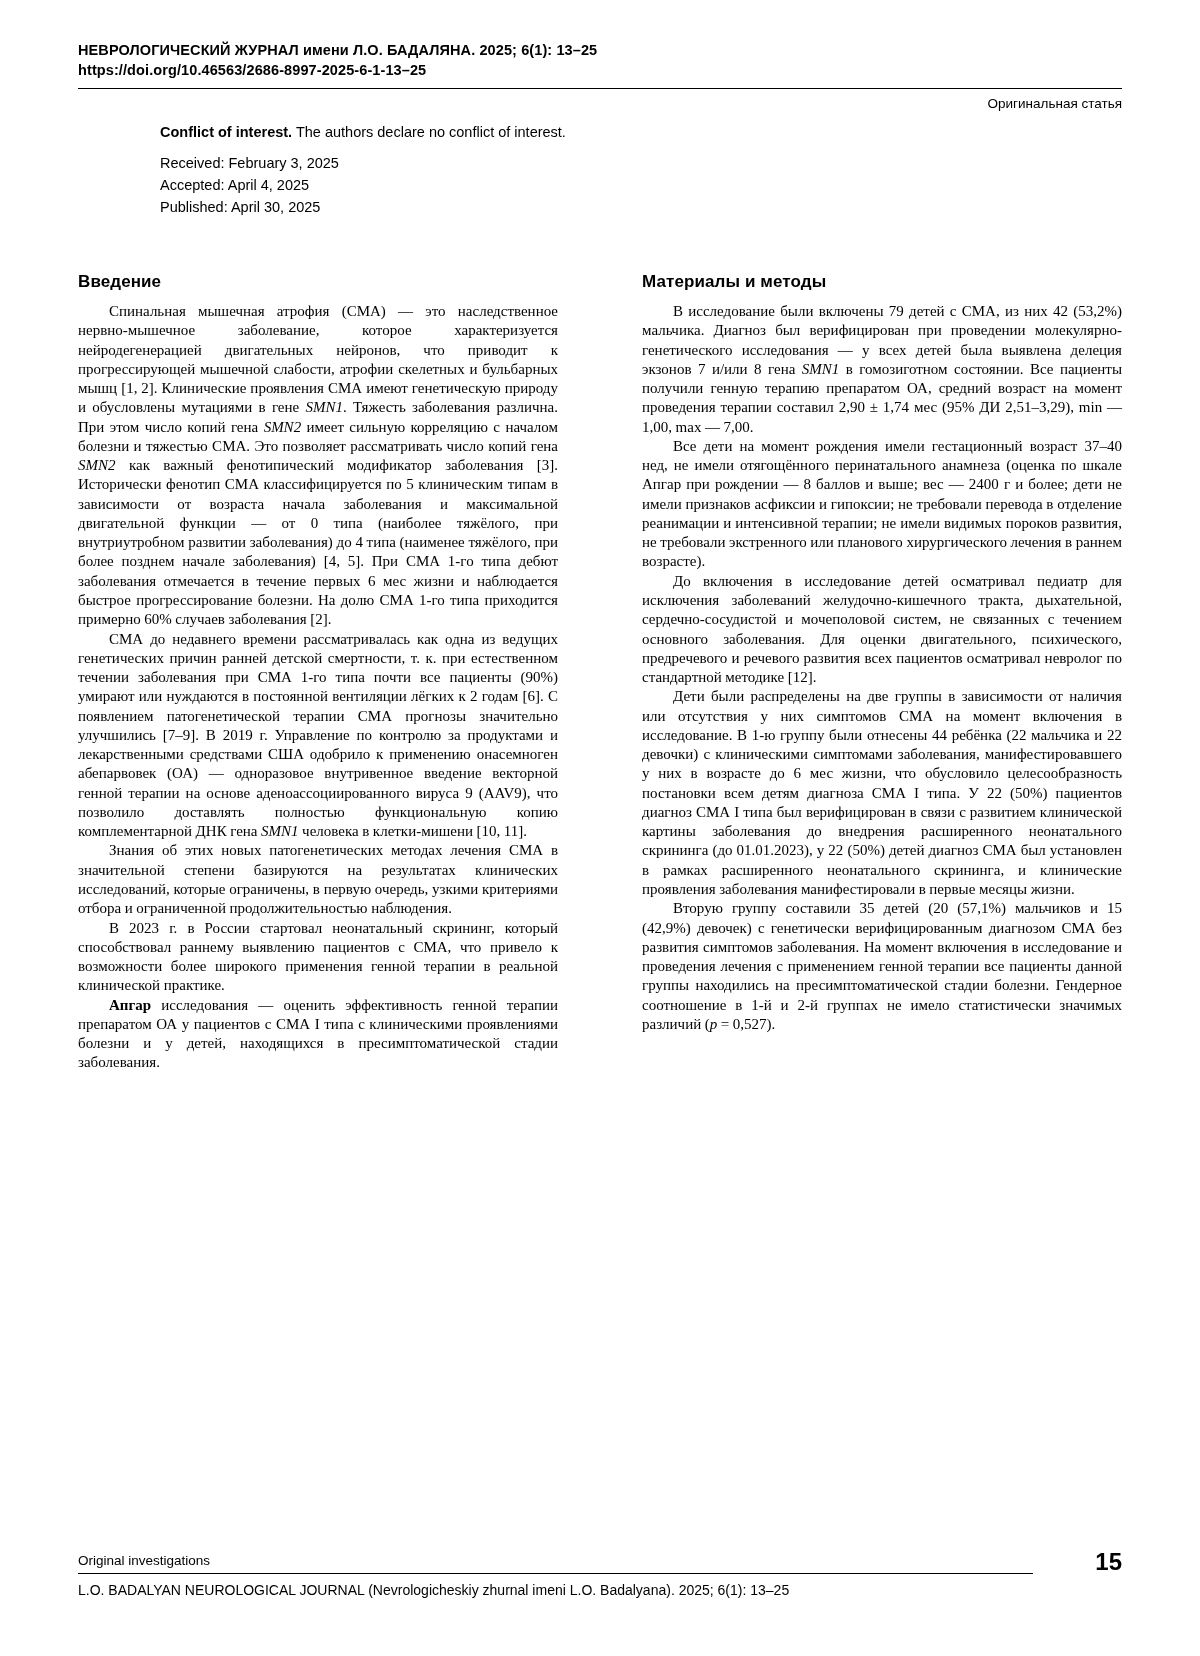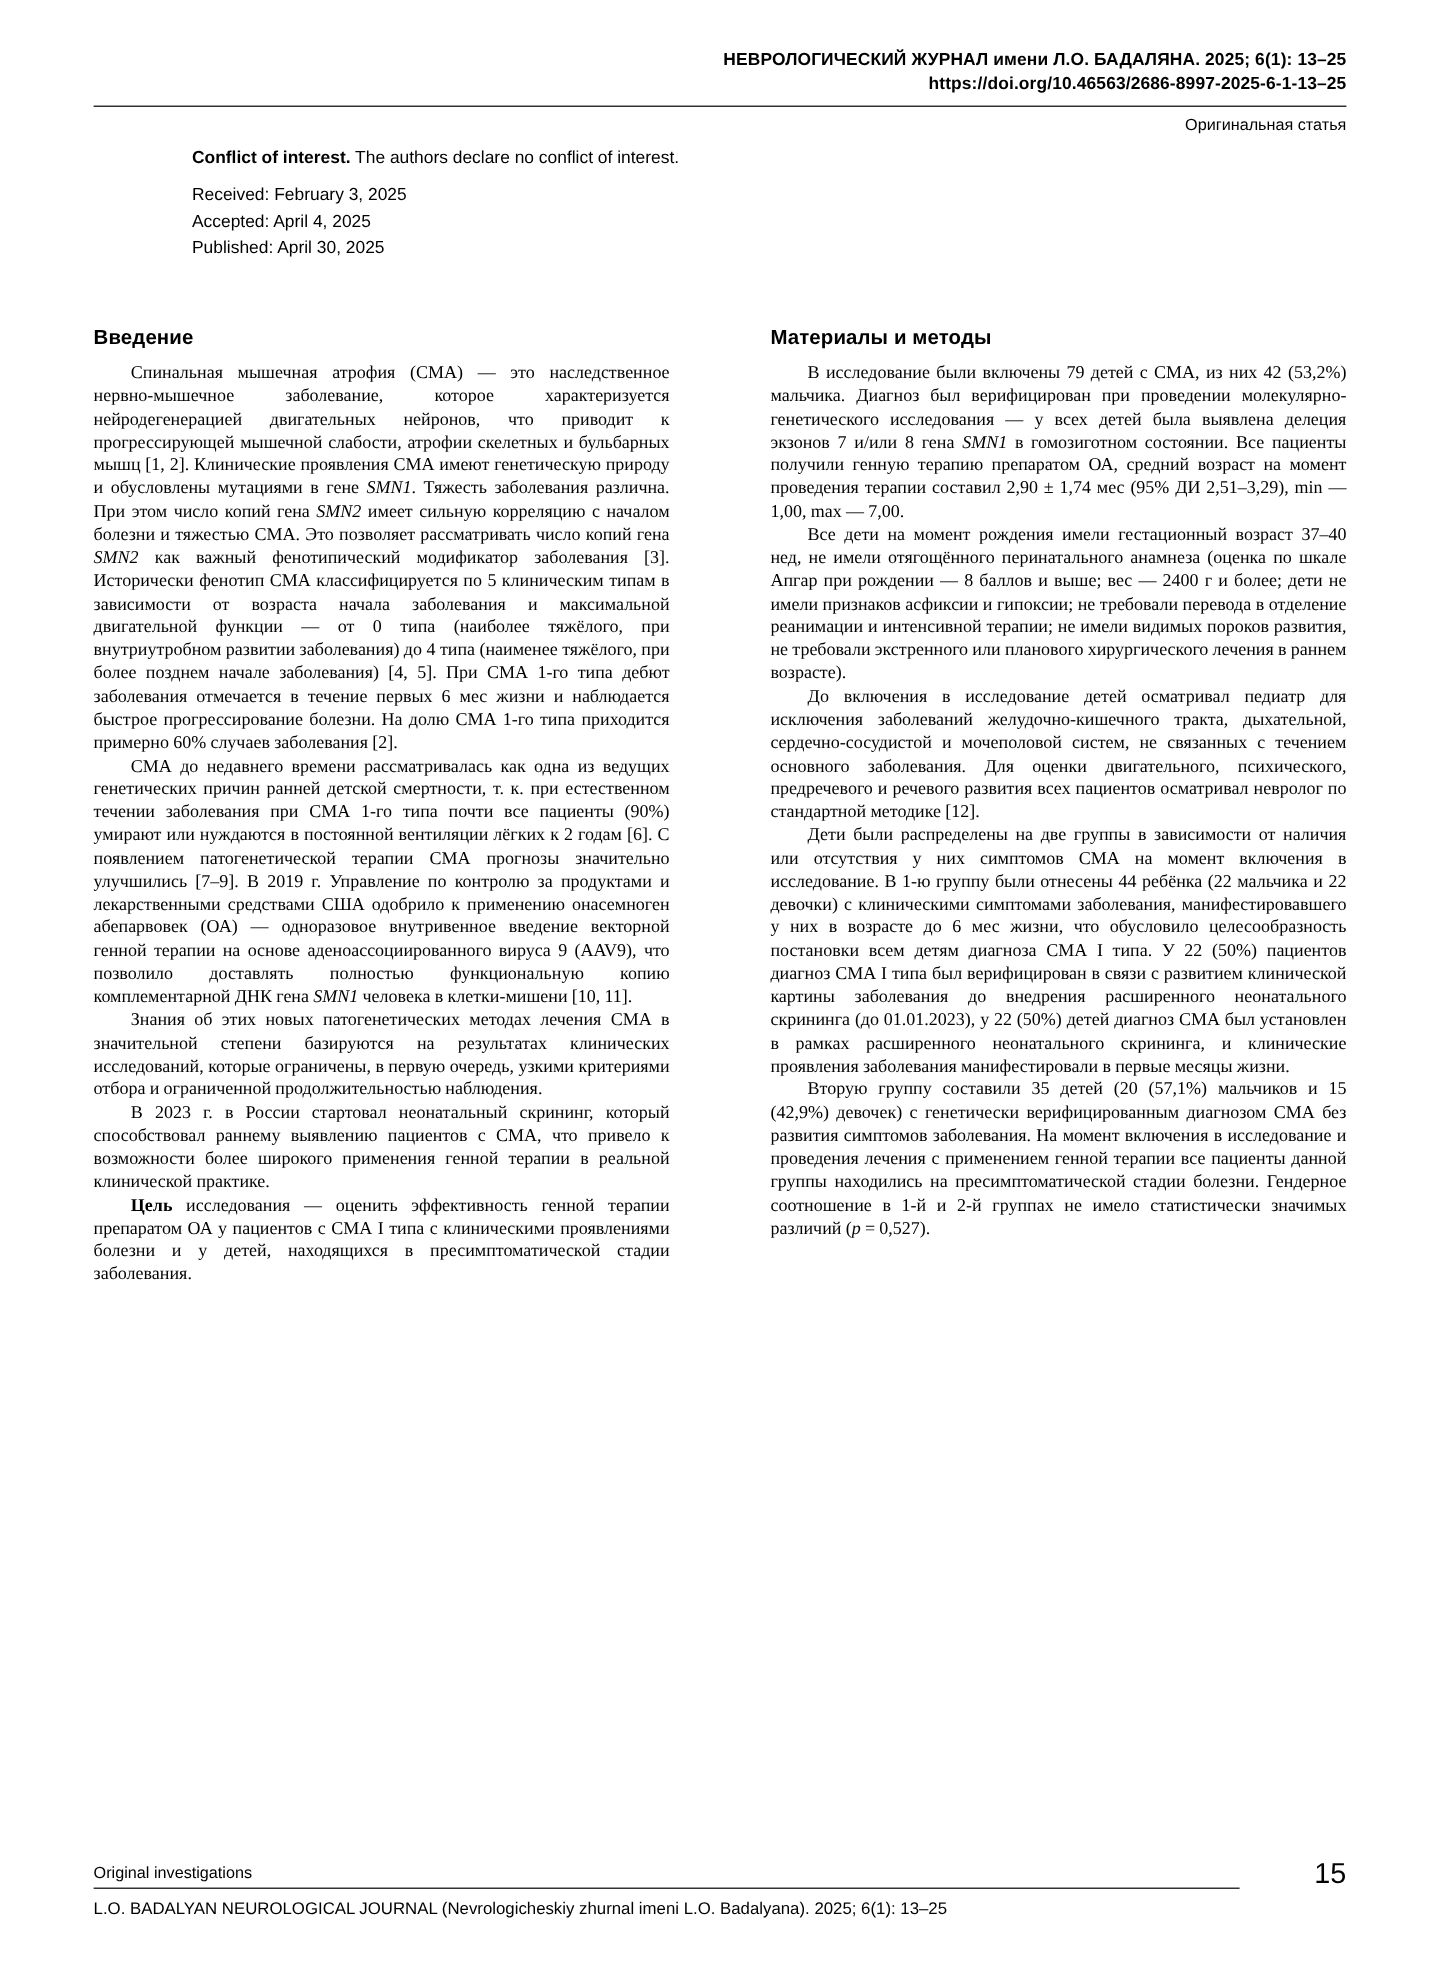--- a/index.html
+++ b/index.html
@@ -22,21 +22,20 @@
 
   
   .header {
     position: absolute;
     left: 78px;
     top: 42px;
     width: 1044px;
   }
   .header .line1,
   .header .line2 {
-    text-align: right;
     font-family: "Liberation Sans", sans-serif;
     font-size: 14.5px;
     letter-spacing: 0.1px;
     color: #000;
   }
   .header .line1 { font-weight: 700; }
   .header .line2 { margin-top: 4px; font-weight: 700; }
   .header-rule {
     margin-top: 10px;
     border-bottom: 1.2px solid #000;
@@ -118,21 +117,21 @@
     font-family: "Liberation Sans", sans-serif;
     font-size: 14px;
     margin-top: 8px;
   }
   .pageno {
     position: absolute;
     right: 0;
     bottom: 24px;
     font-family: "Liberation Sans", sans-serif;
     font-size: 24px;
-    font-weight: 400;
+    font-weight: 700;
     line-height: 1;
   }
 </style>
 </head>
 <body>
 
 <div class="page">
 
   <div class="header">
     <div class="line1">НЕВРОЛОГИЧЕСКИЙ ЖУРНАЛ имени Л.О. БАДАЛЯНА. 2025; 6(1): 13–25</div>
@@ -153,21 +152,21 @@
   </div>
 
   <div class="columns">
 
     <div class="col">
       <h2 class="sec-title">Введение</h2>
       <p class="body">Спинальная мышечная атрофия (СМА) — это наследственное нервно-мышечное заболевание, которое характеризуется нейродегенерацией двигательных нейронов, что приводит к прогрессирующей мышечной слабости, атрофии скелетных и бульбарных мышц [1, 2]. Клинические проявления СМА имеют генетическую природу и обусловлены мутациями в гене <span class="it">SMN1</span>. Тяжесть заболевания различна. При этом число копий гена <span class="it">SMN2</span> имеет сильную корреляцию с началом болезни и тяжестью СМА. Это позволяет рассматривать число копий гена <span class="it">SMN2</span> как важный фенотипический модификатор заболевания [3]. Исторически фенотип СМА классифицируется по 5 клиническим типам в зависимости от возраста начала заболевания и максимальной двигательной функции — от 0 типа (наиболее тяжёлого, при внутриутробном развитии заболевания) до 4 типа (наименее тяжёлого, при более позднем начале заболевания) [4, 5]. При СМА 1-го типа дебют заболевания отмечается в течение первых 6 мес жизни и наблюдается быстрое прогрессирование болезни. На долю СМА 1-го типа приходится примерно 60% случаев заболевания [2].</p>
       <p class="body">СМА до недавнего времени рассматривалась как одна из ведущих генетических причин ранней детской смертности, т. к. при естественном течении заболевания при СМА 1-го типа почти все пациенты (90%) умирают или нуждаются в постоянной вентиляции лёгких к 2 годам [6]. С появлением патогенетической терапии СМА прогнозы значительно улучшились [7–9]. В 2019 г. Управление по контролю за продуктами и лекарственными средствами США одобрило к применению онасемноген абепарвовек (ОА) — одноразовое внутривенное введение векторной генной терапии на основе аденоассоциированного вируса 9 (AAV9), что позволило доставлять полностью функциональную копию комплементарной ДНК гена <span class="it">SMN1</span> человека в клетки-мишени [10, 11].</p>
       <p class="body">Знания об этих новых патогенетических методах лечения СМА в значительной степени базируются на результатах клинических исследований, которые ограничены, в первую очередь, узкими критериями отбора и ограниченной продолжительностью наблюдения.</p>
       <p class="body">В 2023 г. в России стартовал неонатальный скрининг, который способствовал раннему выявлению пациентов с СМА, что привело к возможности более широкого применения генной терапии в реальной клинической практике.</p>
-      <p class="body"><span class="bold">Цель</span> исследования — оценить эффективность генной терапии препаратом ОА у пациентов с СМА I типа с клиническими проявлениями болезни и у детей, находящихся в пресимптоматической стадии заболевания.</p>
+      <p class="body"><span class="bold">Апгар</span> исследования — оценить эффективность генной терапии препаратом ОА у пациентов с СМА I типа с клиническими проявлениями болезни и у детей, находящихся в пресимптоматической стадии заболевания.</p>
     </div>
 
     <div class="col">
       <h2 class="sec-title">Материалы и методы</h2>
       <p class="body">В исследование были включены 79 детей с СМА, из них 42 (53,2%) мальчика. Диагноз был верифицирован при проведении молекулярно-генетического исследования — у всех детей была выявлена делеция экзонов 7 и/или 8 гена <span class="it">SMN1</span> в гомозиготном состоянии. Все пациенты получили генную терапию препаратом ОА, средний возраст на момент проведения терапии составил 2,90 ± 1,74 мес (95% ДИ 2,51–3,29), min — 1,00, max — 7,00.</p>
       <p class="body">Все дети на момент рождения имели гестационный возраст 37–40 нед, не имели отягощённого перинатального анамнеза (оценка по шкале Апгар при рождении — 8 баллов и выше; вес — 2400 г и более; дети не имели признаков асфиксии и гипоксии; не требовали перевода в отделение реанимации и интенсивной терапии; не имели видимых пороков развития, не требовали экстренного или планового хирургического лечения в раннем возрасте).</p>
       <p class="body">До включения в исследование детей осматривал педиатр для исключения заболеваний желудочно-кишечного тракта, дыхательной, сердечно-сосудистой и мочеполовой систем, не связанных с течением основного заболевания. Для оценки двигательного, психического, предречевого и речевого развития всех пациентов осматривал невролог по стандартной методике [12].</p>
       <p class="body">Дети были распределены на две группы в зависимости от наличия или отсутствия у них симптомов СМА на момент включения в исследование. В 1-ю группу были отнесены 44 ребёнка (22 мальчика и 22 девочки) с клиническими симптомами заболевания, манифестировавшего у них в возрасте до 6 мес жизни, что обусловило целесообразность постановки всем детям диагноза СМА I типа. У 22 (50%) пациентов диагноз СМА I типа был верифицирован в связи с развитием клинической картины заболевания до внедрения расширенного неонатального скрининга (до 01.01.2023), у 22 (50%) детей диагноз СМА был установлен в рамках расширенного неонатального скрининга, и клинические проявления заболевания манифестировали в первые месяцы жизни.</p>
       <p class="body">Вторую группу составили 35 детей (20 (57,1%) мальчиков и 15 (42,9%) девочек) с генетически верифицированным диагнозом СМА без развития симптомов заболевания. На момент включения в исследование и проведения лечения с применением генной терапии все пациенты данной группы находились на пресимптоматической стадии болезни. Гендерное соотношение в 1-й и 2-й группах не имело статистически значимых различий (<span class="it">p</span> = 0,527).</p>
     </div>

